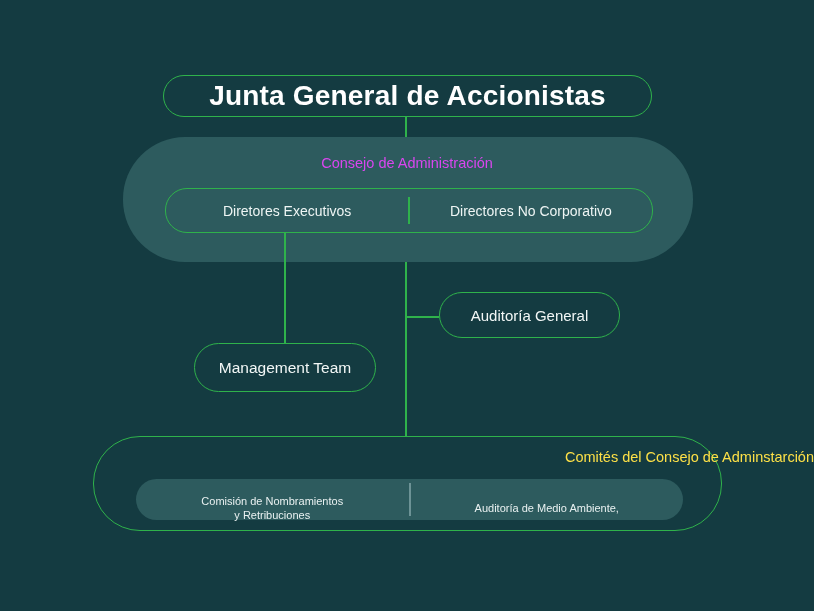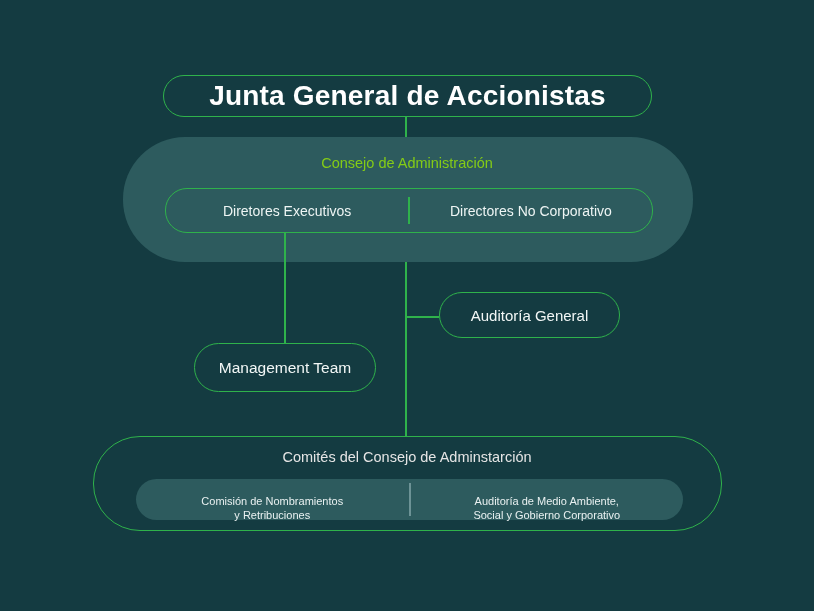--- a/index.html
+++ b/index.html
@@ -44,21 +44,21 @@
     left: 123px; top: 137px; width: 570px; height: 125px;
     background: #2d5b5e;
     border-radius: 62px;
     box-sizing: border-box;
   }
   .consejo-title {
     position: absolute;
     left: 0; top: 155px; width: 814px;
     text-align: center;
     font-size: 14.5px;
-    color: #84cc16;
+    color: #d946ef;
   }
   .directors {
     left: 165px; top: 188px; width: 488px; height: 45px;
     border-radius: 22px;
     font-size: 14px;
     background: transparent;
     padding: 0;
   }
   .directors .half {
     flex: 1;
@@ -86,23 +86,23 @@
   .comites {
     position: absolute;
     left: 93px; top: 436px; width: 629px; height: 95px;
     border: 1.5px solid #2fb24b;
     border-radius: 47px;
     box-sizing: border-box;
   }
   .comites-title {
     position: absolute;
     left: 0; top: 449px; width: 814px;
-    text-align: center;
+    text-align: right;
     font-size: 14.5px;
-    color: #e5e5e5;
+    color: #fde047;
   }
   .comites-bar {
     position: absolute;
     left: 136px; top: 479px; width: 547px; height: 41px;
     background: #2d5b5e;
     border-radius: 20.5px;
     display: flex;
     align-items: stretch;
     box-sizing: border-box;
   }
@@ -178,17 +178,16 @@
 
   <div class="comites-bar">
     <div class="comite-item">
       <span>Comisión de Nombramientos</span>
       <span>y Retribuciones</span>
     </div>
     <div class="bardiv"></div>
     <div class="bardiv"></div>
     <div class="comite-item">
       <span>Auditoría de Medio Ambiente,</span>
-      <span>Social y Gobierno Corporativo</span>
     </div>
   </div>
 
 </div>
 
 </body></html>

